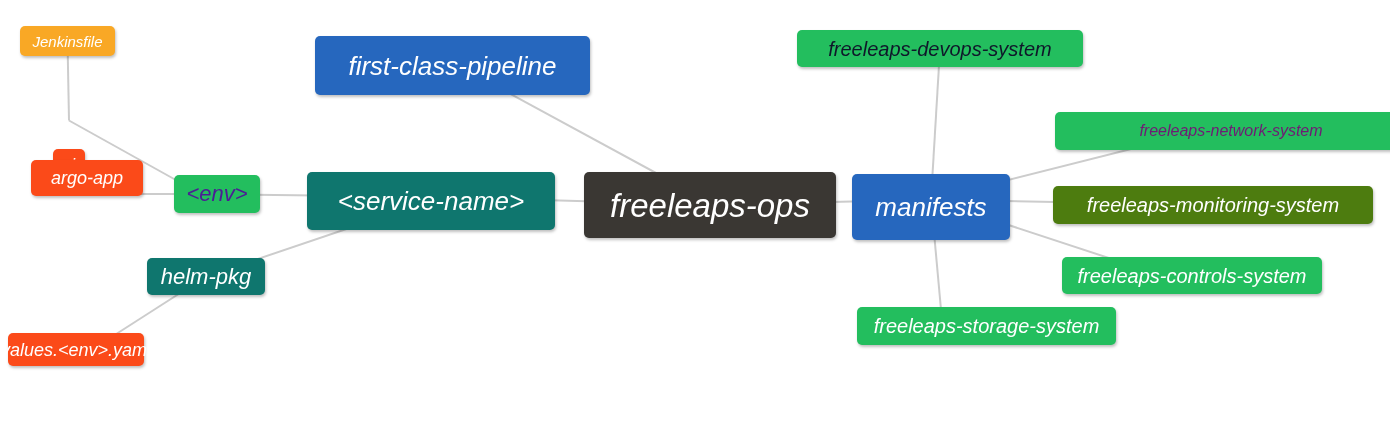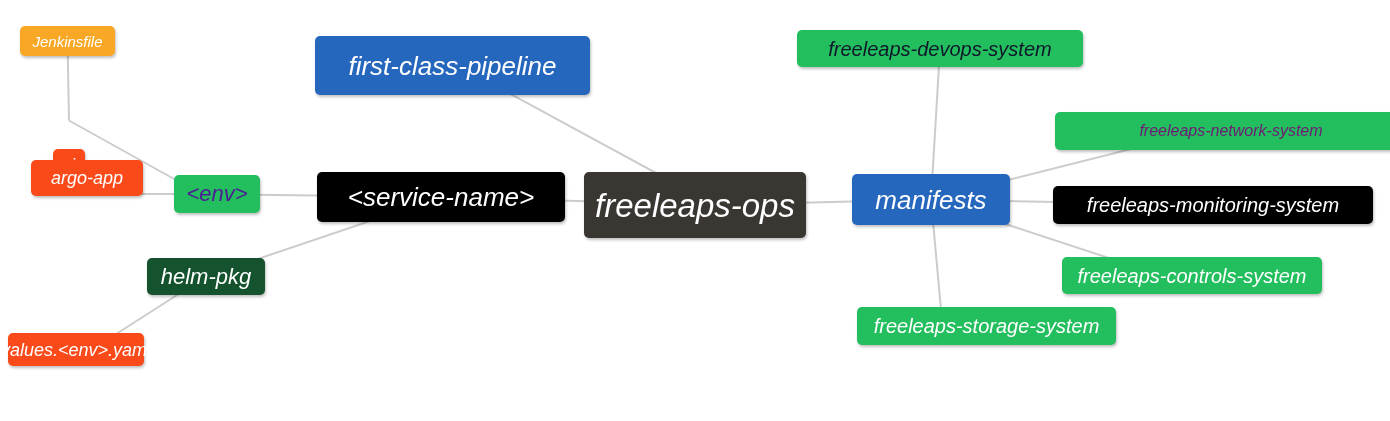--- a/index.html
+++ b/index.html
@@ -45,25 +45,25 @@
       <line x1="931" y1="199.5" x2="1202.5" y2="131" stroke="#cccccc" stroke-width="2"></line>
       <line x1="931" y1="199.5" x2="1213" y2="205" stroke="#cccccc" stroke-width="2"></line>
       <line x1="931" y1="199.5" x2="1162" y2="275.5" stroke="#cccccc" stroke-width="2"></line>
       <line x1="931" y1="199.5" x2="942.5" y2="326" stroke="#cccccc" stroke-width="2"></line>
     </svg>
   <div id="nodes">
       <div class="node" style="left: 20px; top: 26px; width: 95px; height: 30px; font-size: 15px; background: rgb(249, 168, 37); color: rgb(255, 255, 255);">Jenkinsfile</div>
       <div class="node" style="left: 53px; top: 105px; width: 32px; height: 31px; font-size: 17px; background: rgb(251, 74, 25); color: rgb(255, 255, 255); margin-top: 44px;">ci</div>
       <div class="node" style="left: 31px; top: 160px; width: 112px; height: 36px; font-size: 18px; background: rgb(251, 74, 25); color: rgb(255, 255, 255);">argo-app</div>
       <div class="node" style="left: 158px; top: 175px; width: 86px; height: 38px; font-size: 22px; background: rgb(35, 190, 94); color: #4c1d95; margin-left: 16px;">&lt;env&gt;</div>
-      <div class="node" style="left: 147px; top: 258px; width: 118px; height: 37px; font-size: 22px; background: #14532d; color: rgb(255, 255, 255);">helm-pkg</div>
+      <div class="node" style="left: 147px; top: 258px; width: 118px; height: 37px; font-size: 22px; background: #0f766e; color: rgb(255, 255, 255);">helm-pkg</div>
       <div class="node" style="left: 8px; top: 333px; width: 136px; height: 33px; font-size: 18px; background: rgb(251, 74, 25); color: rgb(255, 255, 255);">values.&lt;env&gt;.yaml</div>
       <div class="node" style="left: 315px; top: 36px; width: 275px; height: 59px; font-size: 26px; background: rgb(38, 103, 190); color: rgb(255, 255, 255);">first-class-pipeline</div>
-      <div class="node" style="left: 317px; top: 172px; width: 248px; height: 50px; font-size: 26px; background: #000000; color: rgb(255, 255, 255);">&lt;service-name&gt;</div>
-      <div class="node" style="left: 584px; top: 172px; width: 222px; height: 66px; font-size: 33px; background: rgb(58, 55, 51); color: rgb(255, 255, 255);">freeleaps-ops</div>
-      <div class="node" style="left: 852px; top: 174px; width: 158px; height: 51px; font-size: 26px; background: rgb(38, 103, 190); color: rgb(255, 255, 255);">manifests</div>
+      <div class="node" style="left: 307px; top: 172px; width: 248px; height: 58px; font-size: 26px; background: #0f766e; color: rgb(255, 255, 255);">&lt;service-name&gt;</div>
+      <div class="node" style="left: 584px; top: 172px; width: 252px; height: 66px; font-size: 33px; background: rgb(58, 55, 51); color: rgb(255, 255, 255);">freeleaps-ops</div>
+      <div class="node" style="left: 852px; top: 174px; width: 158px; height: 66px; font-size: 26px; background: rgb(38, 103, 190); color: rgb(255, 255, 255);">manifests</div>
       <div class="node" style="left: 797px; top: 30px; width: 286px; height: 37px; font-size: 20px; background: rgb(35, 190, 94); color: #0f172a;">freeleaps-devops-system</div>
       <div class="node" style="left: 1055px; top: 112px; width: 352px; height: 38px; font-size: 16px; background: rgb(35, 190, 94); color: #701a75;">freeleaps-network-system</div>
-      <div class="node" style="left: 1053px; top: 186px; width: 320px; height: 38px; font-size: 20px; background: #000000; color: rgb(255, 255, 255);">freeleaps-monitoring-system</div>
+      <div class="node" style="left: 1053px; top: 186px; width: 320px; height: 38px; font-size: 20px; background: #4d7c0f; color: rgb(255, 255, 255);">freeleaps-monitoring-system</div>
       <div class="node" style="left: 1032px; top: 257px; width: 260px; height: 37px; font-size: 20px; background: rgb(35, 190, 94); color: rgb(255, 255, 255); margin-left: 30px;">freeleaps-controls-system</div>
       <div class="node" style="left: 813px; top: 307px; width: 259px; height: 38px; font-size: 20px; background: rgb(35, 190, 94); color: rgb(255, 255, 255); margin-left: 44px;">freeleaps-storage-system</div>
     </div>
 </div>
 
 </body></html>

